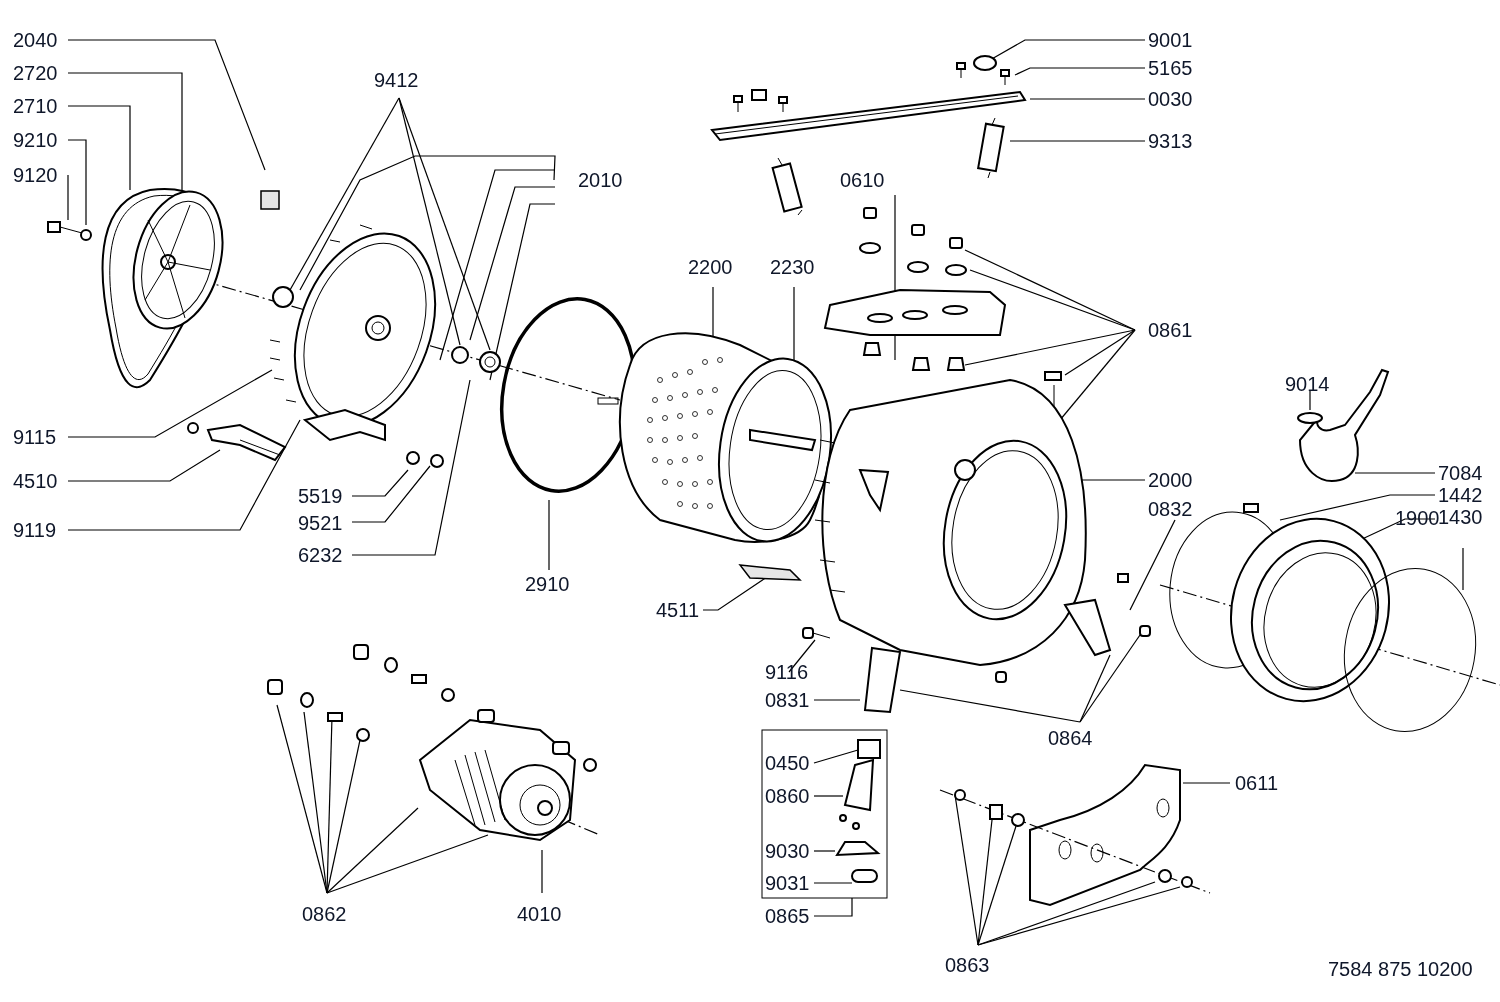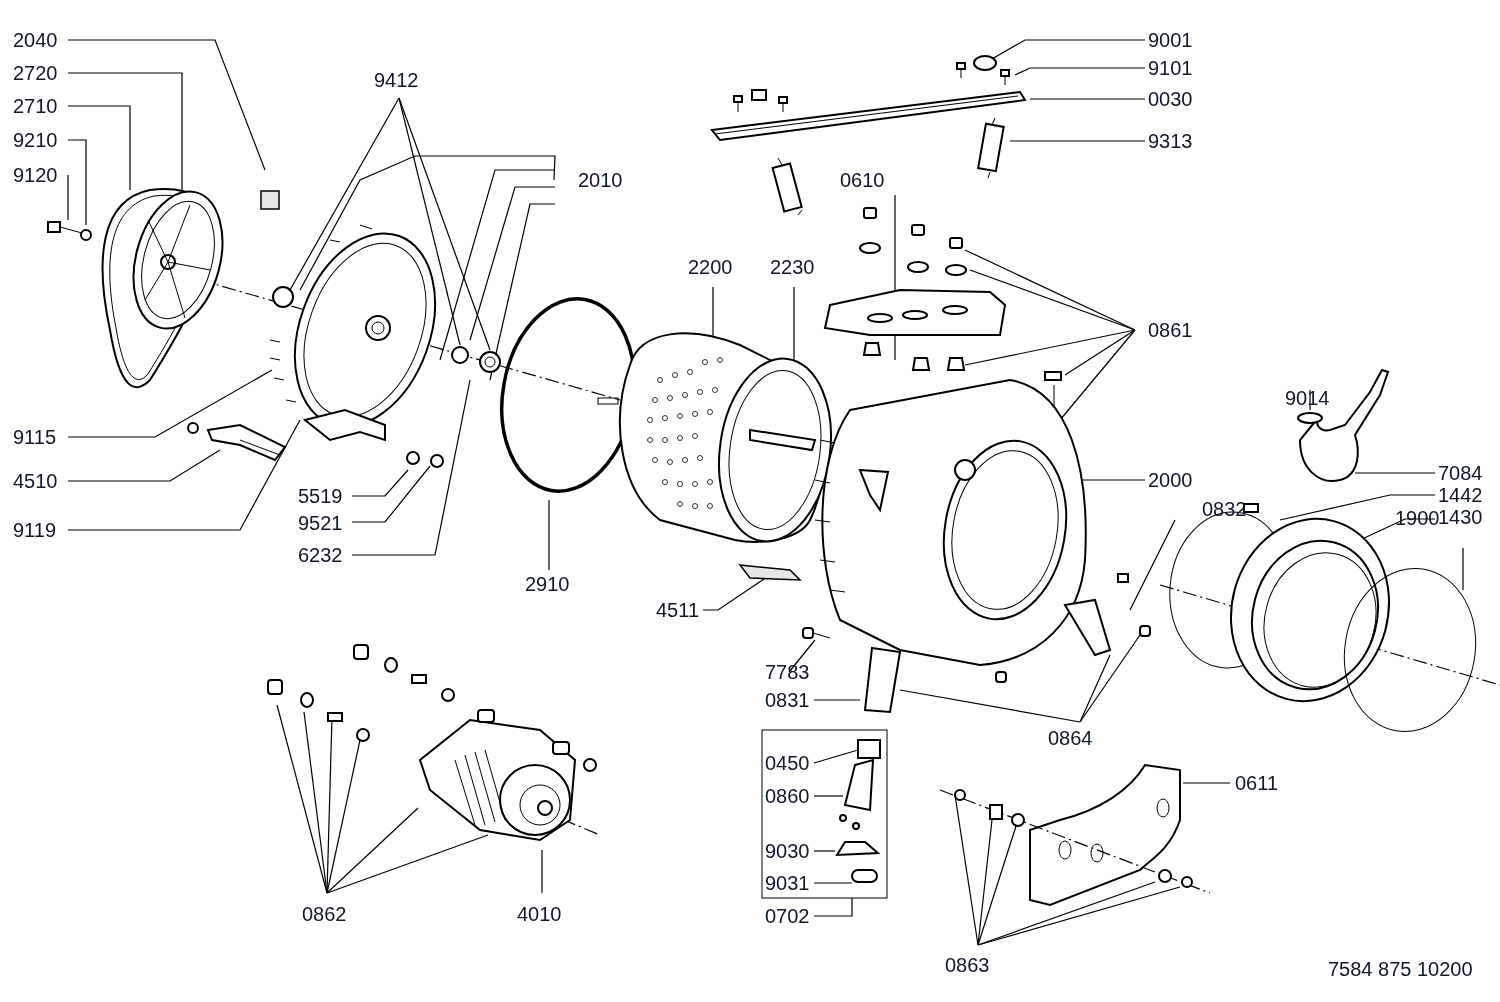--- a/index.html
+++ b/index.html
@@ -321,37 +321,37 @@
 <div class="lbl" style="left:13px;top:471px">4510</div>
 <div class="lbl" style="left:13px;top:520px">9119</div>
 <div class="lbl" style="left:298px;top:486px">5519</div>
 <div class="lbl" style="left:298px;top:513px">9521</div>
 <div class="lbl" style="left:298px;top:545px">6232</div>
 <div class="lbl" style="left:525px;top:574px">2910</div>
 <div class="lbl" style="left:688px;top:257px">2200</div>
 <div class="lbl" style="left:770px;top:257px">2230</div>
 <div class="lbl" style="left:656px;top:600px">4511</div>
 <div class="lbl" style="left:1148px;top:30px">9001</div>
-<div class="lbl" style="left:1148px;top:58px">9101</div>
+<div class="lbl" style="left:1148px;top:58px">5165</div>
 <div class="lbl" style="left:1148px;top:89px">0030</div>
 <div class="lbl" style="left:1148px;top:131px">9313</div>
 <div class="lbl" style="left:840px;top:170px">0610</div>
 <div class="lbl" style="left:1148px;top:320px">0861</div>
-<div class="lbl" style="left:1285px;top:388px">9014</div>
+<div class="lbl" style="left:1285px;top:374px">9014</div>
 <div class="lbl" style="left:1438px;top:463px">7084</div>
 <div class="lbl" style="left:1148px;top:470px">2000</div>
-<div class="lbl" style="left:1202px;top:499px">0832</div>
+<div class="lbl" style="left:1148px;top:499px">0832</div>
 <div class="lbl" style="left:1438px;top:485px">1442</div>
 <div class="lbl" style="left:1395px;top:508px">1900</div>
 <div class="lbl" style="left:1438px;top:507px">1430</div>
-<div class="lbl" style="left:765px;top:662px">7783</div>
+<div class="lbl" style="left:765px;top:662px">9116</div>
 <div class="lbl" style="left:765px;top:690px">0831</div>
 <div class="lbl" style="left:1048px;top:728px">0864</div>
 <div class="lbl" style="left:765px;top:753px">0450</div>
 <div class="lbl" style="left:765px;top:786px">0860</div>
 <div class="lbl" style="left:765px;top:841px">9030</div>
 <div class="lbl" style="left:765px;top:873px">9031</div>
-<div class="lbl" style="left:765px;top:906px">0702</div>
+<div class="lbl" style="left:765px;top:906px">0865</div>
 <div class="lbl" style="left:1235px;top:773px">0611</div>
 <div class="lbl" style="left:945px;top:955px">0863</div>
 <div class="lbl" style="left:302px;top:904px">0862</div>
 <div class="lbl" style="left:517px;top:904px">4010</div>
 <div class="lbl" style="left:1328px;top:959px">7584 875 10200</div>
 
 </body></html>

